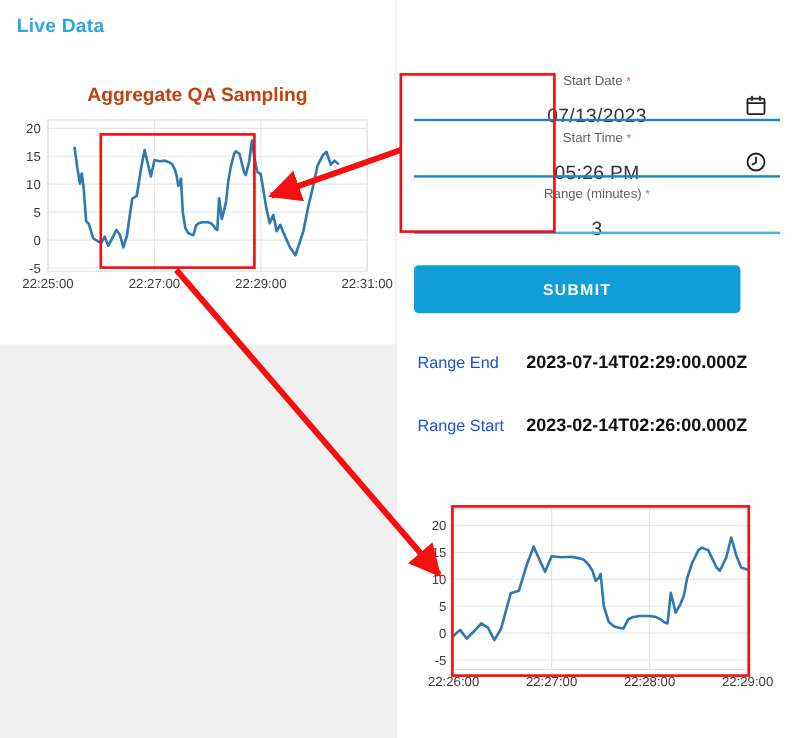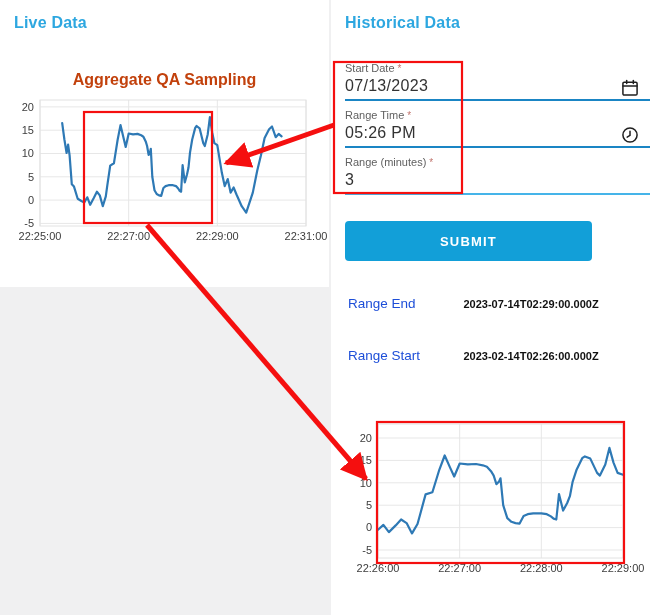--- a/index.html
+++ b/index.html
@@ -14,36 +14,36 @@
   .right-card{left:331px; top:0; width:330px; height:615px;}
   .panel-header{position:absolute; font-size:16px; font-weight:bold; color:var(--accent); letter-spacing:.2px;}
   .chart-title{position:absolute; width:100%; text-align:center; font-size:16px; font-weight:bold; color:#c2410c;}
   .chart-svg{position:absolute;}
   .plot-bg{fill:#ffffff;}
   .plot-border{fill:none; stroke:#e2e2e2; stroke-width:1;}
   .grid{stroke:#e7e7e7; stroke-width:1;}
   .tick{font-family:"Liberation Sans",sans-serif; font-size:11px; fill:#3d3d3d;}
   .series{fill:none; stroke:var(--line); stroke-width:2.2; stroke-linejoin:round; stroke-linecap:round;}
 
-  .field-row{position:absolute; left:14px; width:305px; cursor:text;}
+  .field-row{position:absolute; left:14px; width:305px; cursor:text;text-align:center;}
   .field-row .ul{position:absolute; left:0; right:0; bottom:0; height:2px; background:var(--ul);}
   .field-row.light .ul{background:var(--ul2);}
   .field-label{font-size:11px; color:#5f5f5f;}
   .req{color:#c1766f; font-size:10px; margin-left:3px;}
-  .field-value{font-size:16px; color:#333333; margin-top:3px; letter-spacing:.3px;}
+  .field-value{font-size:16px; color:#333333; margin-top:15px; letter-spacing:.3px;}
   .field-icon{position:absolute; right:10px; top:16px; width:20px; height:20px; cursor:pointer;}
   .field-icon svg{width:20px; height:20px; stroke:#1f1f1f; fill:none; stroke-width:1.8; stroke-linecap:round;}
 
-  .submit-btn{position:absolute; left:14px; top:221px; width:247px; height:40px;
+  .submit-btn{position:absolute; left:14px; top:221px; width:272px; height:40px;
     background:var(--submit); color:#ffffff; border:none; border-radius:4px;
     font-family:"Liberation Sans",sans-serif; font-size:13px; font-weight:bold; letter-spacing:1.2px; cursor:pointer;}
 
   .range-row{position:absolute; left:17px; white-space:nowrap;}
   .range-label{display:inline-block; width:86px; font-size:13.5px; color:#1d4ed8;}
-  .range-value{font-size:11px; font-weight:bold; color:#111111;margin-left:25px;}
+  .range-value{font-size:15px; font-weight:bold; color:#111111;}
 
   .overlay{position:absolute; left:0; top:0; width:661px; height:615px; pointer-events:none; z-index:10;}
   .ann-box{fill:none; stroke:var(--red); stroke-width:2.2;}
   .ann-arrow{stroke:var(--red); stroke-width:5;}
   .ah{fill:var(--red);}
 </style>
 </head>
 <body>
 
 <div class="page">
@@ -72,38 +72,37 @@
         <line x1="217.33333333333331" x2="217.33333333333331" y1="8" y2="134" class="grid"></line>
         <text x="217.33333333333331" y="148" text-anchor="middle" class="tick">22:29:00</text>
         <line x1="306" x2="306" y1="8" y2="134" class="grid"></line>
         <text x="306" y="148" text-anchor="middle" class="tick">22:31:00</text>
         <rect x="40" y="8" width="266" height="126" class="plot-border"></rect>
         <polyline class="series" points="62.2,31.2 64.4,47.5 66.6,61.0 68.1,52.6 69.6,63.4 71.8,92.3 74.0,94.6 77.7,106.7 81.4,109.0 84.3,110.4 87.3,105.3 90.2,112.8 93.9,105.8 96.9,99.7 99.8,103.4 102.8,114.2 105.8,104.4 107.2,94.1 110.2,73.6 113.9,71.3 117.6,48.0 120.5,33.1 123.5,45.7 125.7,55.0 128.7,41.5 133.1,42.4 137.5,41.9 141.2,43.3 143.4,44.7 145.7,49.4 147.1,54.0 148.6,62.9 150.1,60.1 150.8,56.8 152.3,84.8 154.5,98.3 156.7,102.0 159.0,103.4 161.2,103.9 163.4,96.0 165.6,94.1 168.6,93.2 173.0,93.2 176.0,94.1 178.2,96.5 179.7,98.8 181.1,99.7 182.6,73.2 184.8,90.4 187.0,82.5 188.5,75.5 190.0,60.6 192.2,47.5 195.2,35.9 196.6,34.0 199.6,36.3 203.3,51.2 204.8,54.0 207.7,42.4 209.9,25.2 212.2,40.5 214.4,51.2 217.3,53.1 221.8,80.6 224.7,94.1 227.7,87.1 230.6,100.6 233.6,95.5 236.5,102.5 241.7,114.2 246.2,120.7 252.8,100.6 257.2,78.7 260.9,63.4 264.6,46.1 269.1,37.3 272.0,34.5 275.7,45.2 278.7,41.9 281.6,44.3"></polyline>
       </svg>
   </div>
 
   <div class="card right-card">
-    <div class="panel-header" style="left:14px; top:14px;">Historical Data</div>
 
     <div class="field-row" style="top:62px; height:39px;">
       <div class="field-label"><span>Start Date</span><span class="req">*</span></div>
       <div class="field-value">07/13/2023</div>
       <span class="field-icon">
         <svg viewBox="0 0 24 24">
             <rect x="3.5" y="5" width="17" height="15.5" rx="1.5"></rect>
             <line x1="3.5" y1="9.5" x2="20.5" y2="9.5"></line>
             <line x1="8" y1="3" x2="8" y2="6.5"></line>
             <line x1="16" y1="3" x2="16" y2="6.5"></line>
           </svg>
       </span>
       <div class="ul"></div>
     </div>
 
     <div class="field-row" style="top:109px; height:39px;">
-      <div class="field-label"><span>Range Time</span><span class="req">*</span></div>
+      <div class="field-label"><span>Start Time</span><span class="req">*</span></div>
       <div class="field-value">05:26 PM</div>
       <span class="field-icon">
         <svg viewBox="0 0 24 24">
             <circle cx="12" cy="12" r="8.5"></circle>
             <polyline points="12,7.5 12,12.5 8.6,14.6"></polyline>
           </svg>
       </span>
       <div class="ul"></div>
     </div>
 

